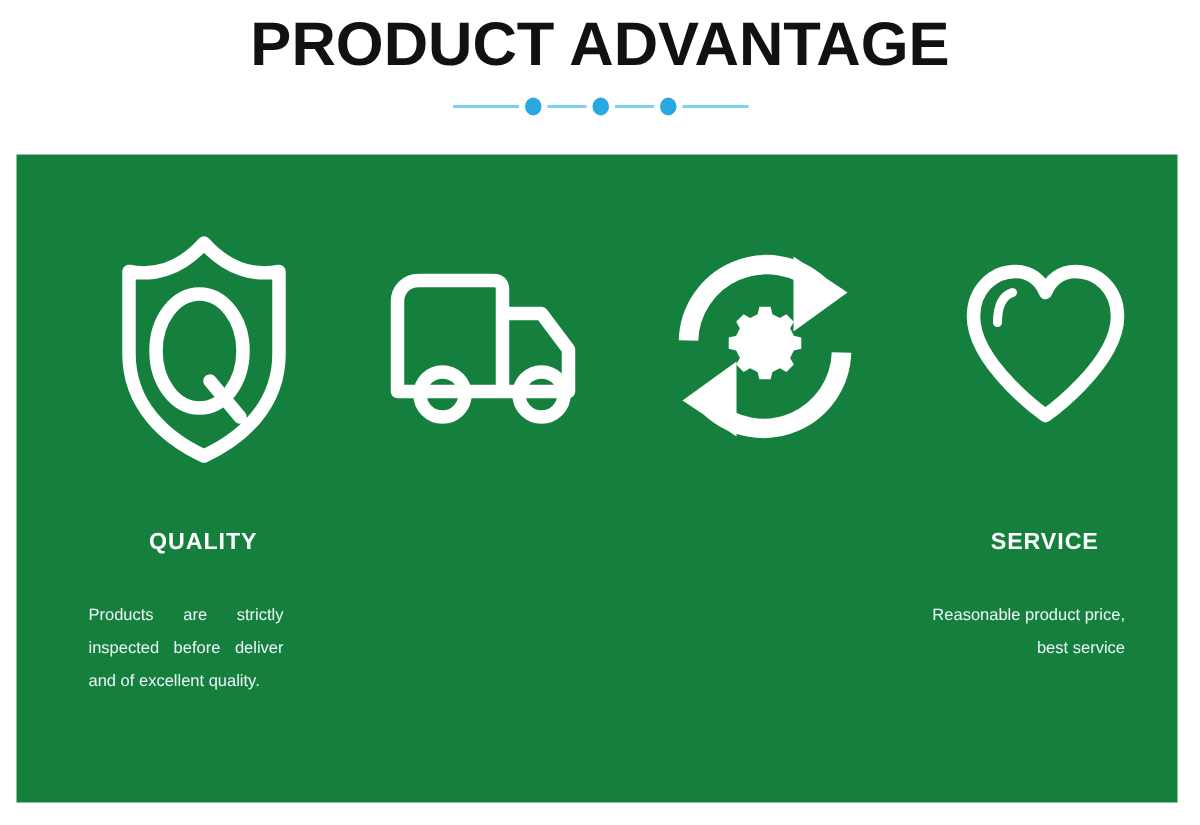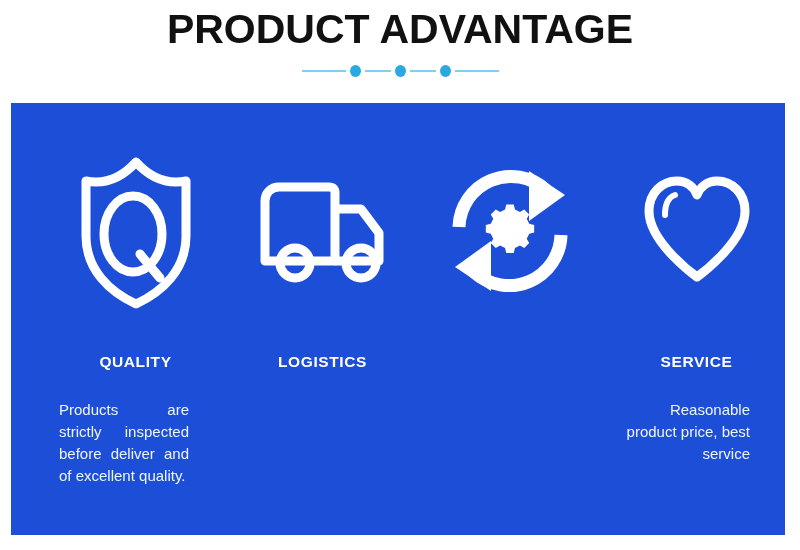--- a/index.html
+++ b/index.html
@@ -62,21 +62,21 @@
     margin: 0 4px;
   }
 
   
   #advantage-panel {
     position: absolute;
     left: 11px;
     top: 103px;
     width: 774px;
     height: 432px;
-    background: #1d4ed8;
+    background: #15803d;
   }
 
   
   .column {
     position: absolute;
     top: 0;
     height: 432px;
   }
   #col-quality  { left: 37px;  width: 175px; }
   #col-logistics{ left: 224px; width: 175px; }
@@ -106,21 +106,21 @@
     color: #ffffff;
     letter-spacing: 0.6px;
     white-space: nowrap;
   }
 
   .col-body {
     position: absolute;
     top: 296px;
     left: 11px;
     width: 130px;
-    font-size: 15px;
+    font-size: 11px;
     line-height: 22px;
     color: #eef5fb;
     text-align: justify;
     text-justify: inter-word;
   }
   .col-body.last-left { text-align: right; }
 </style>
 </head>
 <body>
 
@@ -161,21 +161,20 @@
 
     <div class="icon-wrap">
       <svg width="132" height="112" viewBox="0 0 132 112" fill="none">
         <path d="M8 26 C8 18 14 12 22 12 L72 12 C76 12 78 14 78 18 L78 86 L8 86 Z" stroke="#ffffff" stroke-width="9" stroke-linejoin="round" fill="none"></path>
         <path d="M78 34 L104 34 L122 58 L122 86 L78 86" stroke="#ffffff" stroke-width="9" stroke-linejoin="round" fill="none"></path>
         <circle cx="38" cy="88" r="15" stroke="#ffffff" stroke-width="9" fill="none"></circle>
         <circle cx="104" cy="88" r="15" stroke="#ffffff" stroke-width="9" fill="none"></circle>
       </svg>
     </div>
 
-    <div class="col-heading">LOGISTICS</div>
 
   </div>
 
   <div class="column" id="col-custom">
 
     <div class="icon-wrap">
       <svg width="130" height="132" viewBox="0 0 130 132" fill="none">
 
         <path d="M14 62 A52 52 0 0 1 101 25" stroke="#ffffff" stroke-width="13" fill="none" stroke-linecap="butt"></path>
         <path d="M84 6 L120 30 L84 56 Z" fill="#ffffff"></path>

